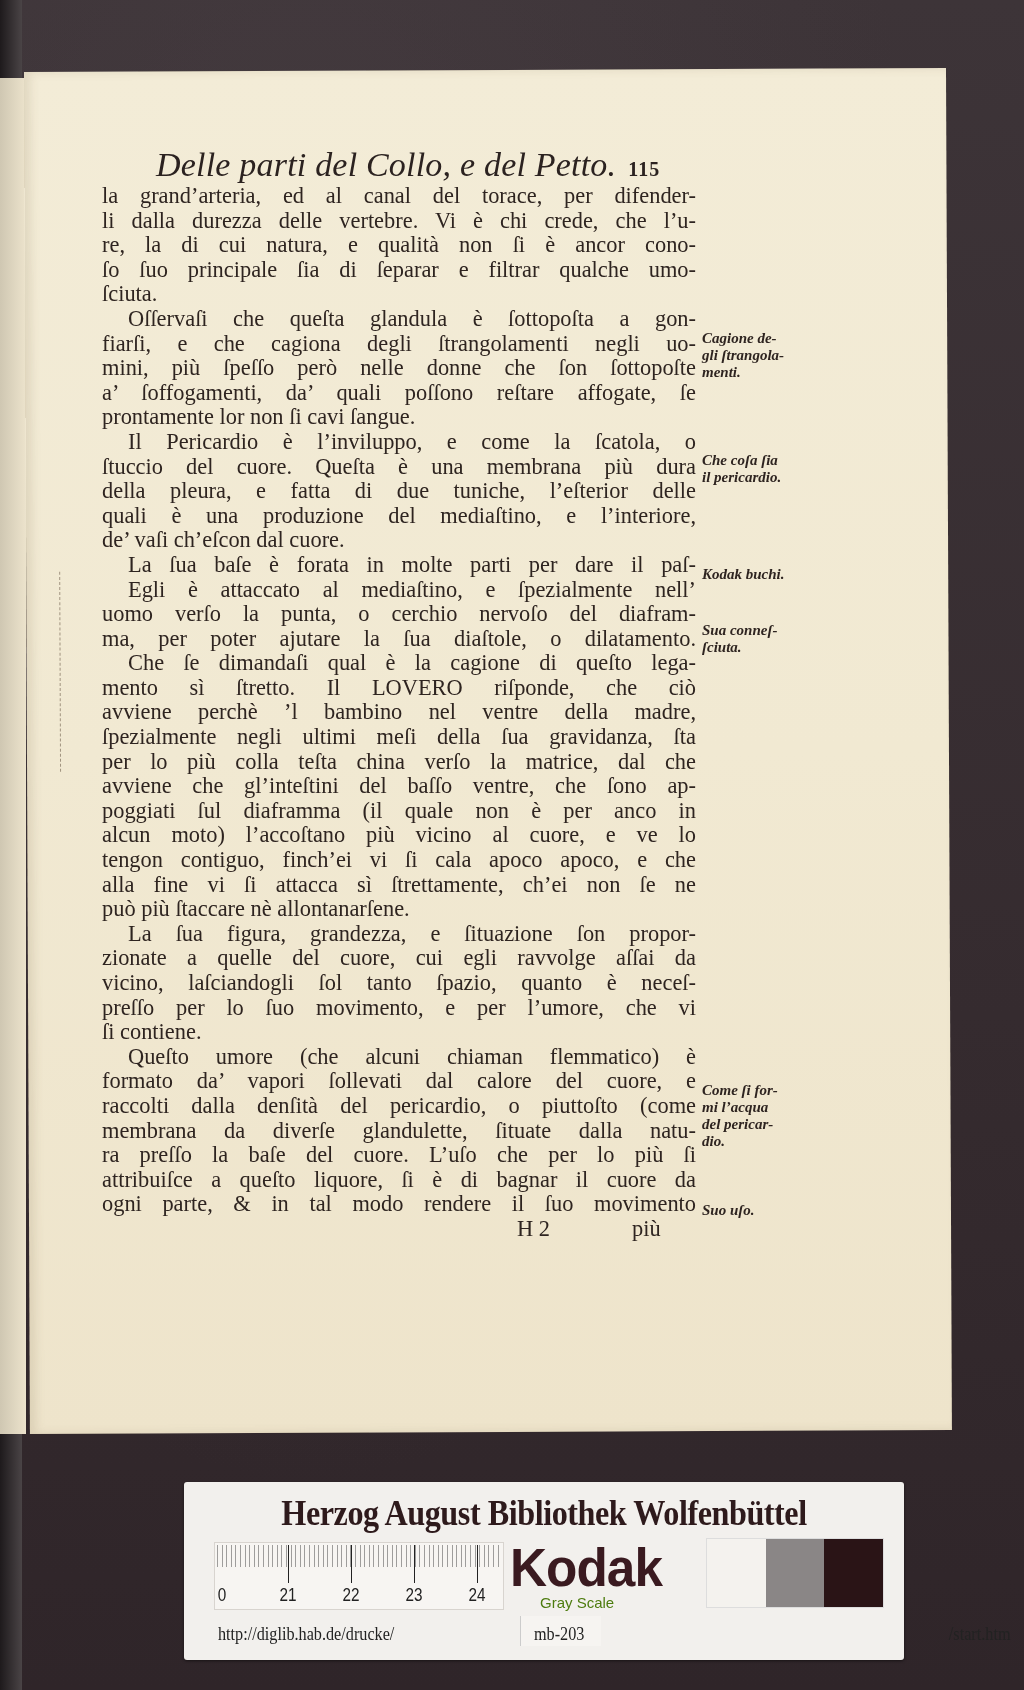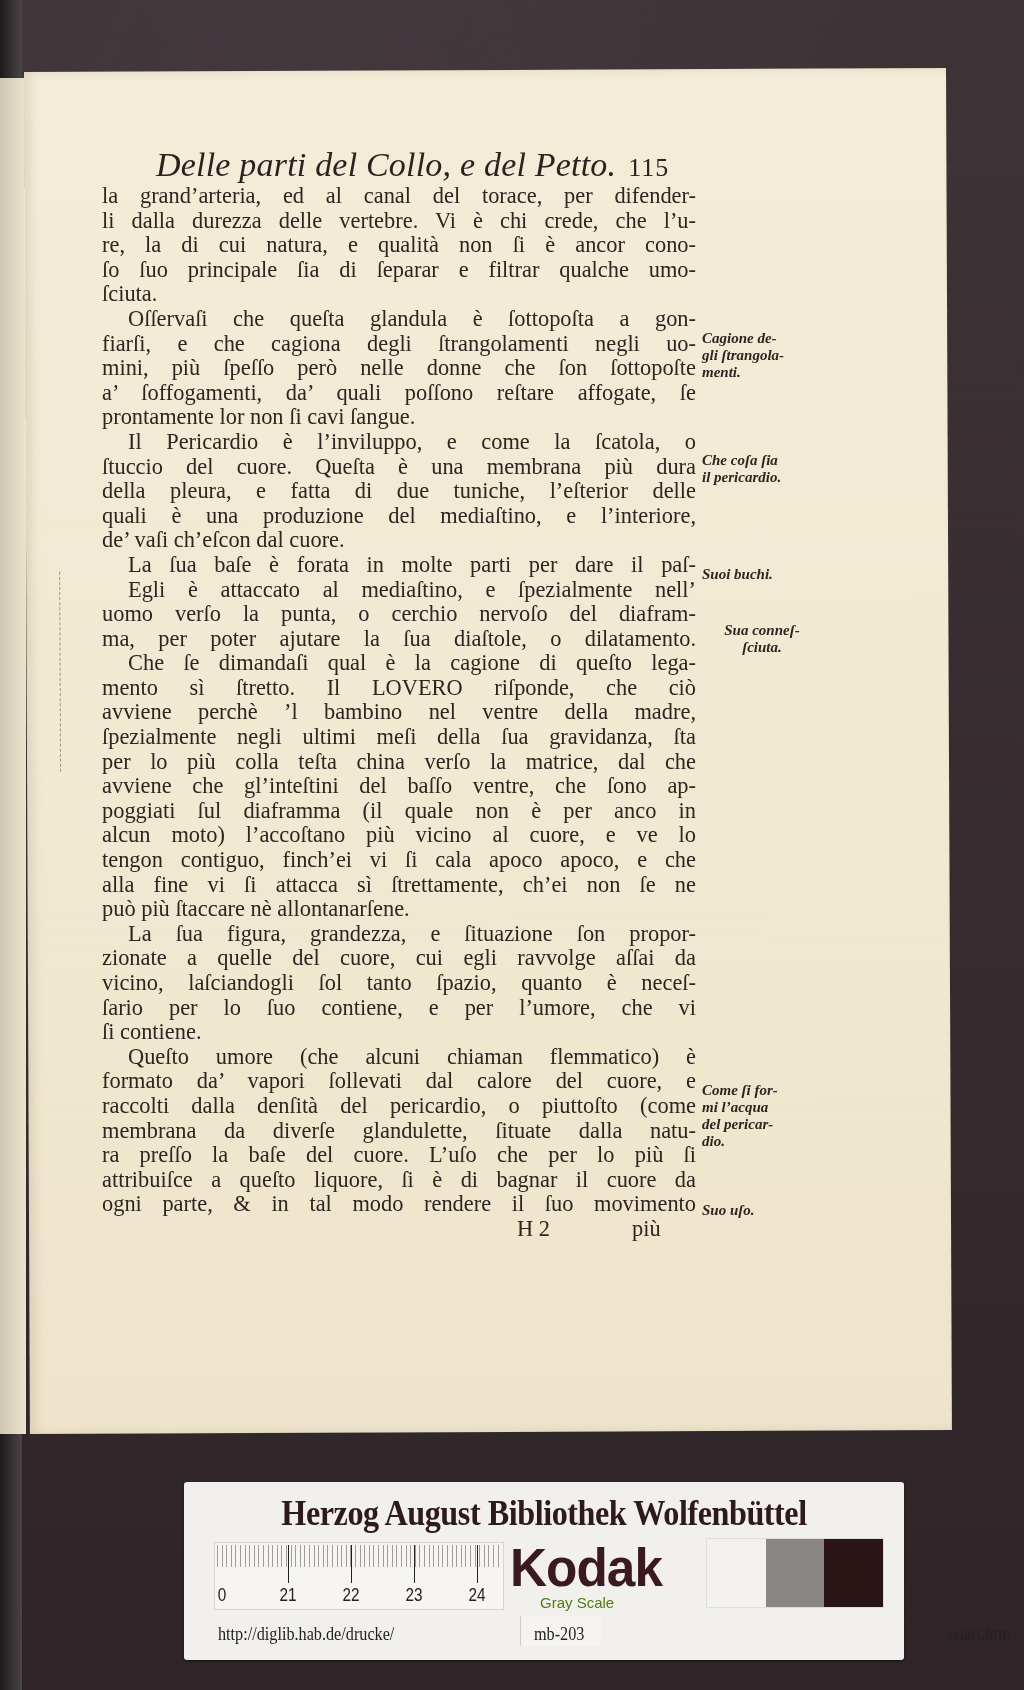--- a/index.html
+++ b/index.html
@@ -32,21 +32,21 @@
   .gutter-marks {
     position: absolute; left: 33px; top: 500px; width: 2px; height: 200px;
     border-left: 1px dashed #6b5b49; opacity: 0.6;
   }
   .running-head {
     position: absolute; left: 156px; top: 146px;
     font-style: italic; font-size: 34px; color: #2b2220; letter-spacing: 0.2px;
     white-space: nowrap;
   }
   .running-head .pg {
-    font-style: normal; font-size: 26px; margin-left: 12px; letter-spacing: 1px;
+    font-style: normal; font-size: 20px; margin-left: 12px; letter-spacing: 1px; font-weight: bold;
   }
   .body-text {
     position: absolute; left: 86px; top: 184px; width: 610px;
     font-size: 22.4px; line-height: 24.6px; color: #2e2420;
   }
   .line {
     display: block; white-space: nowrap; text-align: justify; text-align-last: justify;
     height: 24.6px;
     margin-left: 16px;
   }
@@ -158,21 +158,21 @@
     <span class="line ">per lo più colla teſta china verſo la matrice, dal che</span>
     <span class="line ">avviene che gl’inteſtini del baſſo ventre, che ſono ap-</span>
     <span class="line ">poggiati ſul diaframma (il quale non è per anco in</span>
     <span class="line ">alcun moto) l’accoſtano più vicino al cuore, e ve lo</span>
     <span class="line ">tengon contiguo, finch’ei vi ſi cala apoco apoco, e che</span>
     <span class="line ">alla fine vi ſi attacca sì ſtrettamente, ch’ei non ſe ne</span>
     <span class="line last">può più ſtaccare nè allontanarſene.</span>
     <span class="line indent">La ſua figura, grandezza, e ſituazione ſon propor-</span>
     <span class="line ">zionate a quelle del cuore, cui egli ravvolge aſſai da</span>
     <span class="line ">vicino, laſciandogli ſol tanto ſpazio, quanto è neceſ-</span>
-    <span class="line ">ſario per lo ſuo contiene, e per l’umore, che vi</span>
+    <span class="line ">preſſo per lo ſuo movimento, e per l’umore, che vi</span>
     <span class="line last">ſi contiene.</span>
     <span class="line indent">Queſto umore (che alcuni chiaman flemmatico) è</span>
     <span class="line ">formato da’ vapori ſollevati dal calore del cuore, e</span>
     <span class="line ">raccolti dalla denſità del pericardio, o piuttoſto (come</span>
     <span class="line ">membrana da diverſe glandulette, ſituate dalla natu-</span>
     <span class="line ">ra preſſo la baſe del cuore. L’uſo che per lo più ſi</span>
     <span class="line ">attribuiſce a queſto liquore, ſi è di bagnar il cuore da</span>
     <span class="line ">ogni parte, &amp; in tal modo rendere il ſuo movimento</span>
     <span class="line catch"><span class="sig">H 2</span><span>più</span></span>
   </div>
@@ -181,23 +181,23 @@
     <div class="mnote" style="top: 330px;">
       <div>Cagione de-</div>
       <div>gli ſtrangola-</div>
       <div>menti.</div>
     </div>
     <div class="mnote" style="top: 452px;">
       <div>Che coſa ſia</div>
       <div>il pericardio.</div>
     </div>
     <div class="mnote" style="top: 566px;">
-      <div>Suoi buchi.</div>
-    </div>
-    <div class="mnote" style="top: 622px; text-align: center;">
+      <div>Kodak buchi.</div>
+    </div>
+    <div class="mnote" style="top: 622px;">
       <div>Sua conneſ-</div>
       <div>ſciuta.</div>
     </div>
     <div class="mnote" style="top: 1082px;">
       <div>Come ſi for-</div>
       <div>mi l’acqua</div>
       <div>del pericar-</div>
       <div>dio.</div>
     </div>
     <div class="mnote" style="top: 1202px;">

